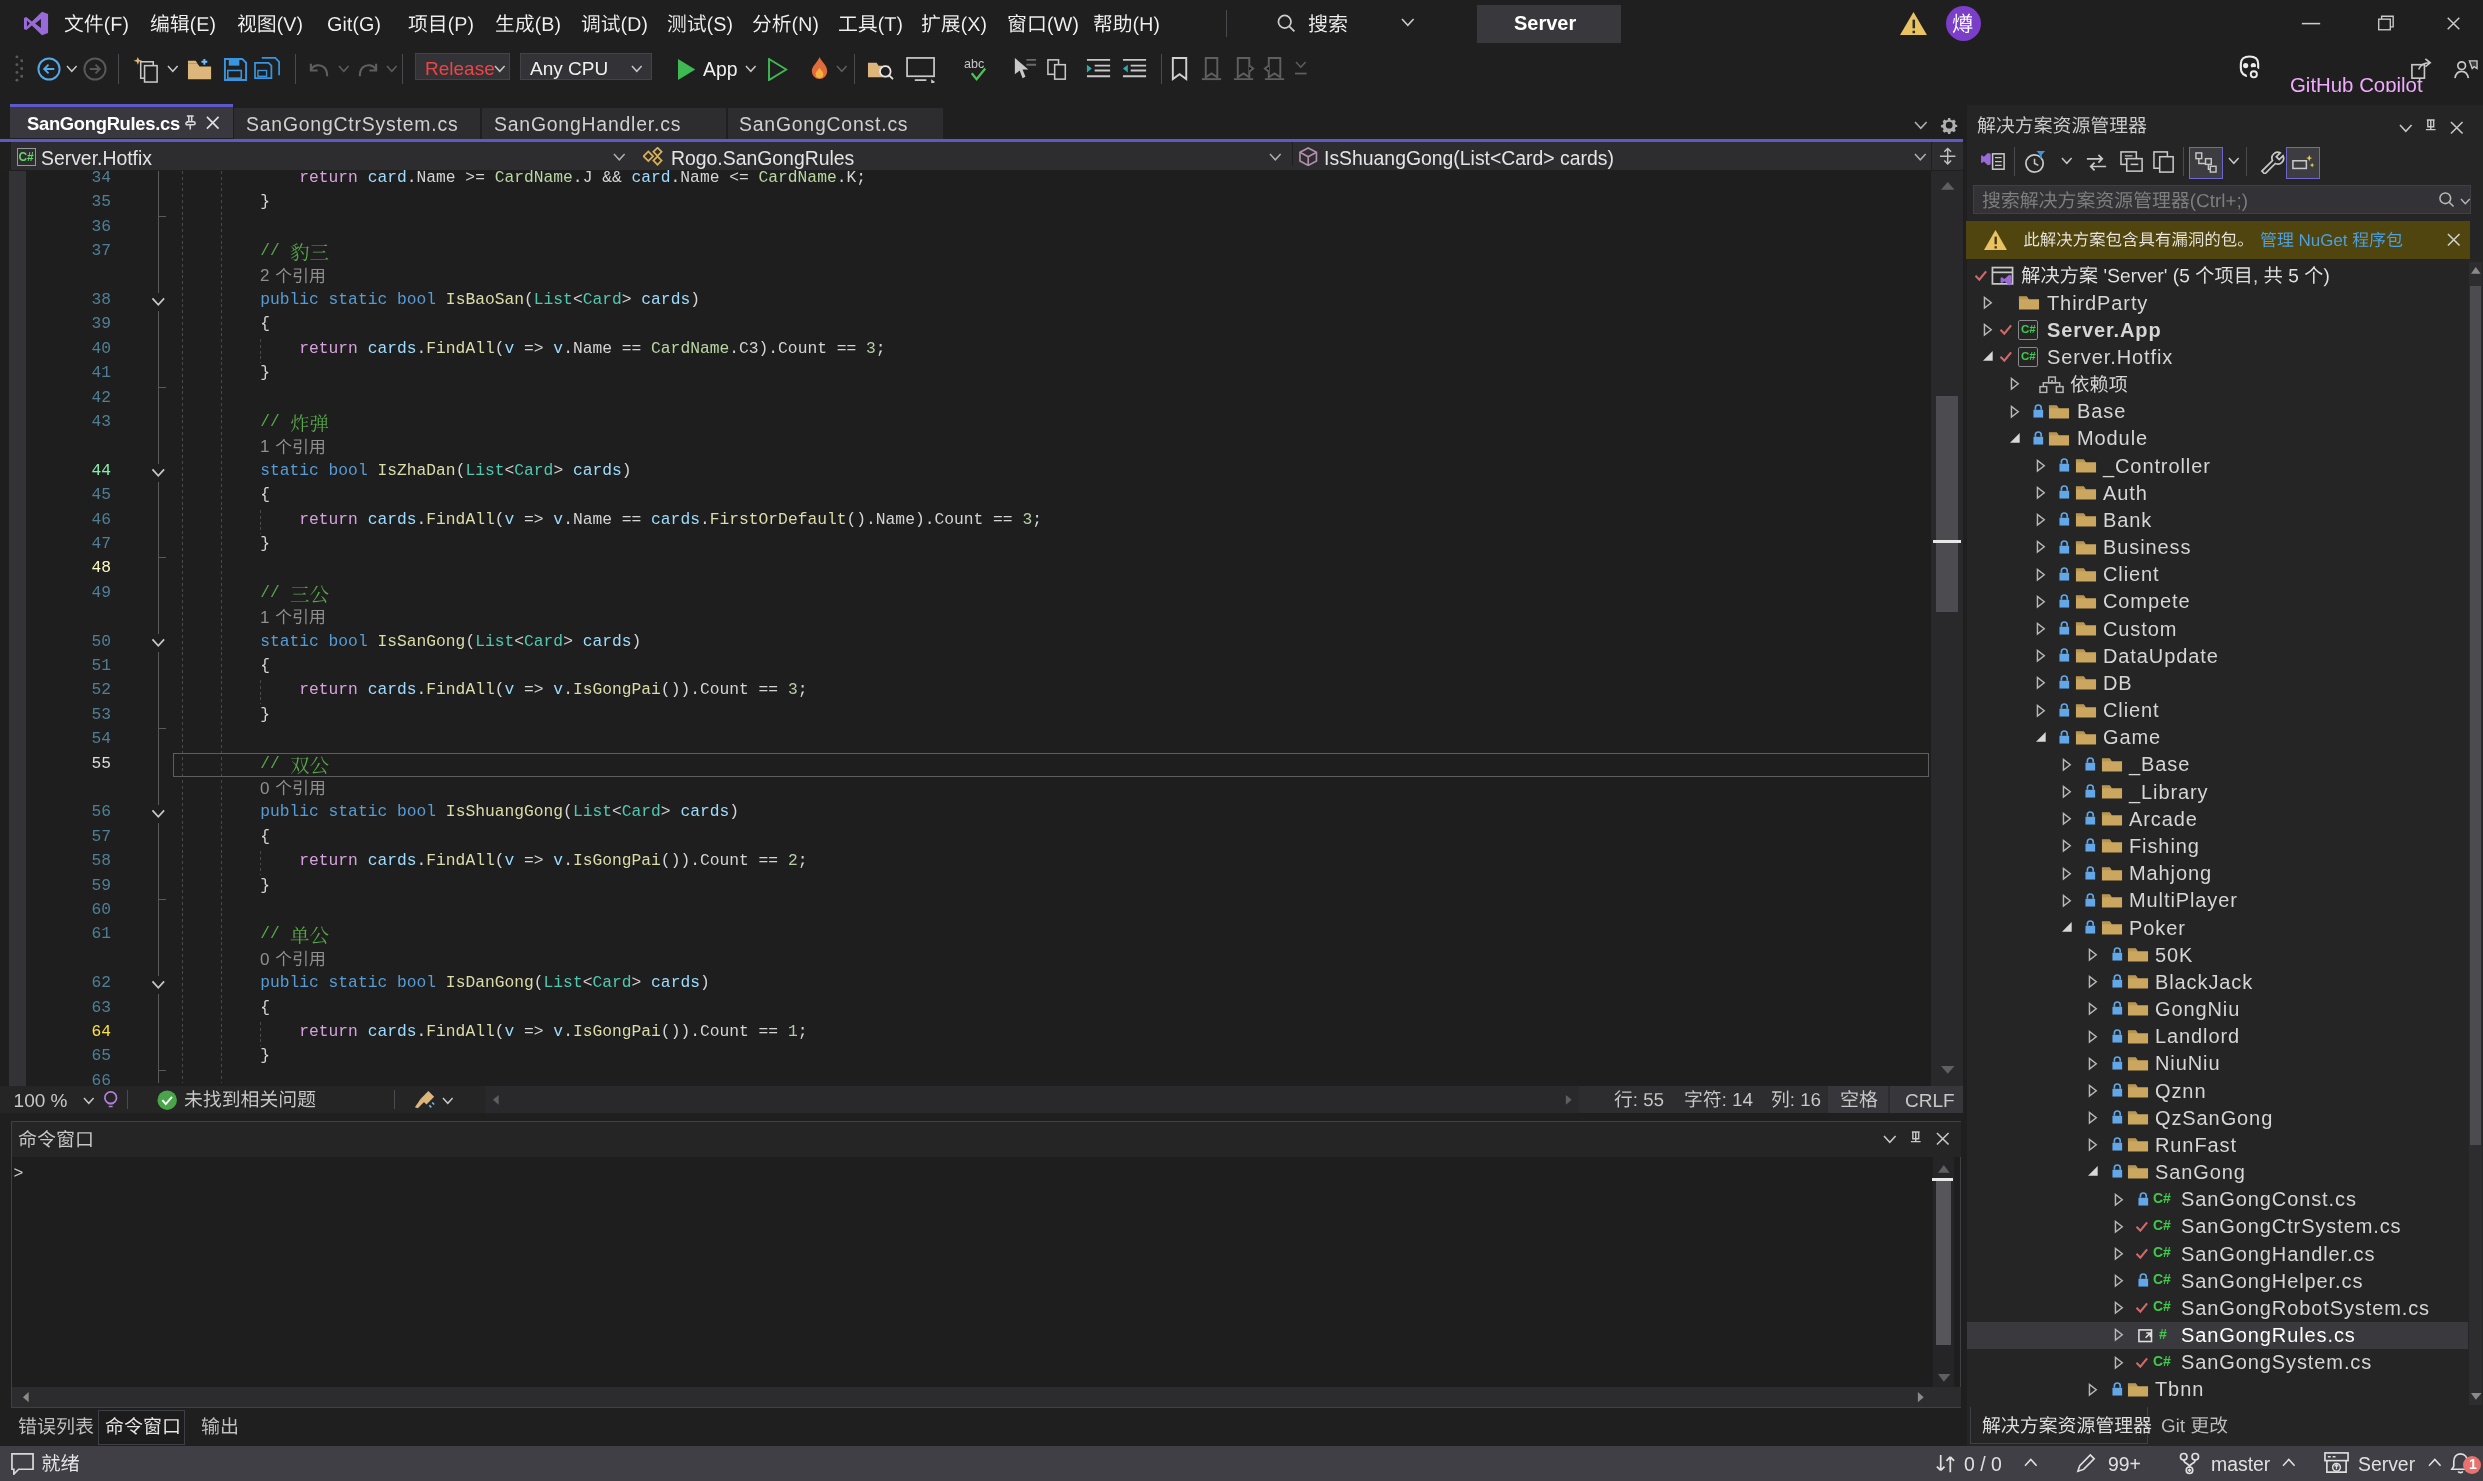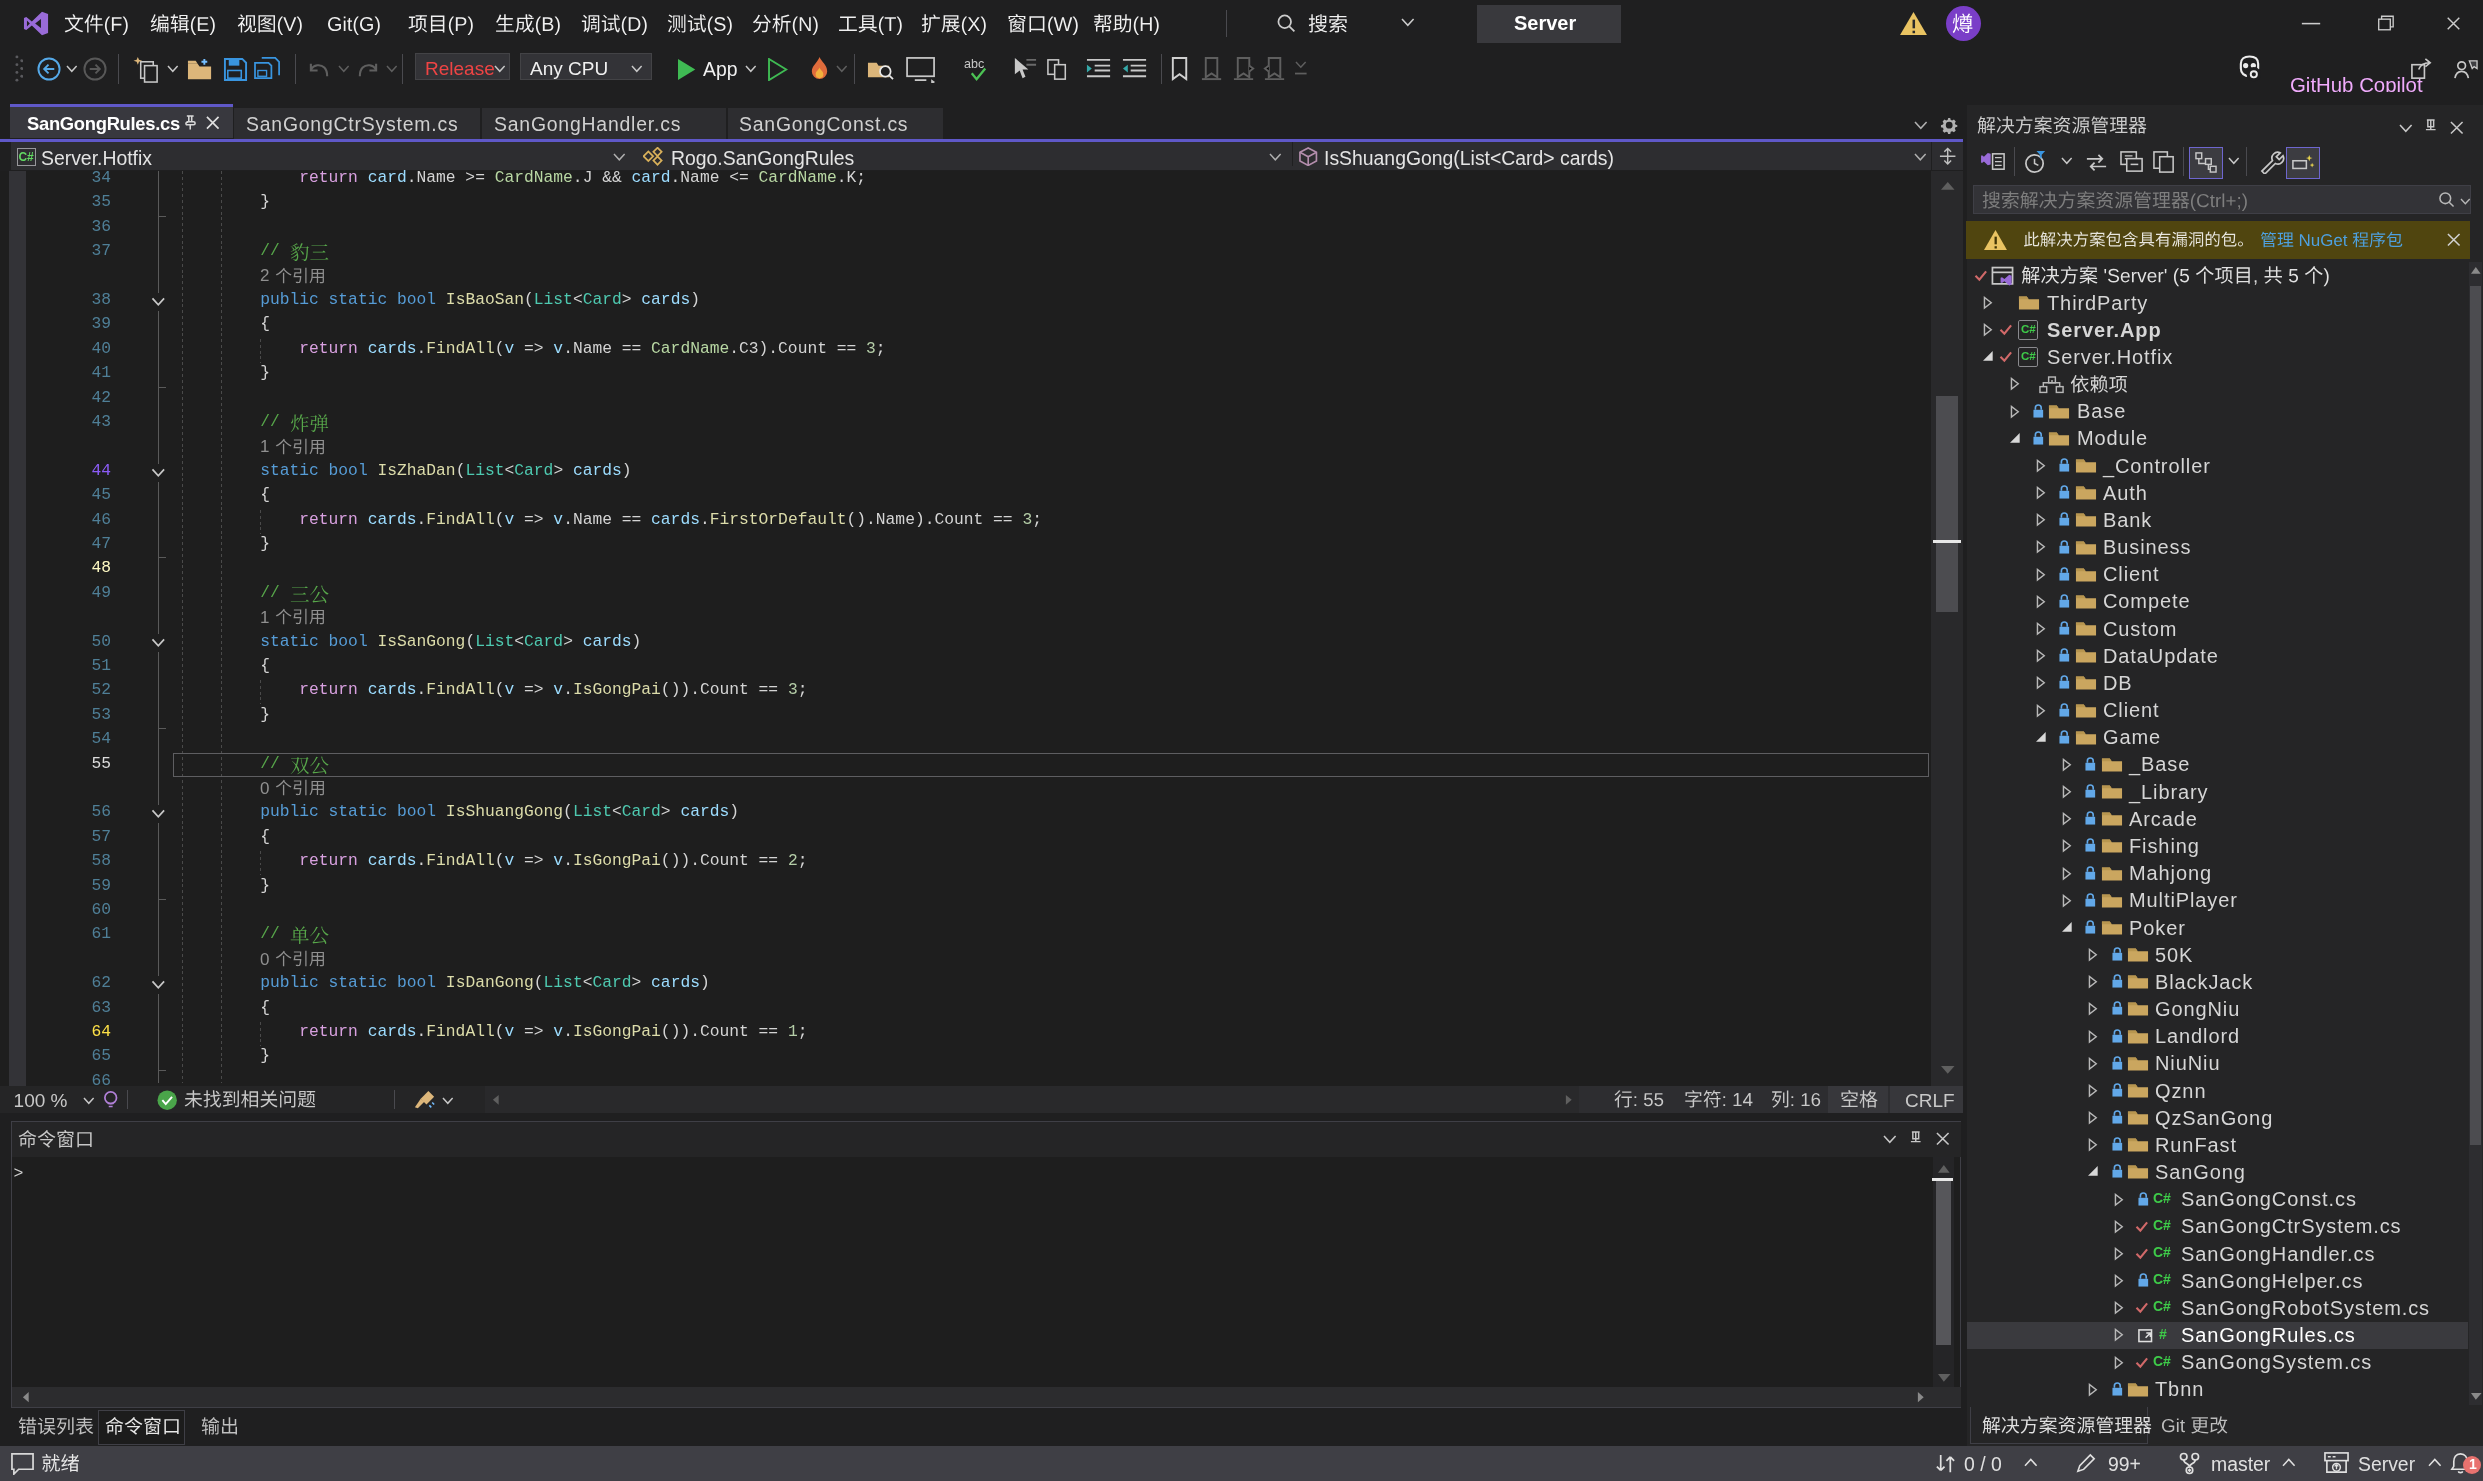--- a/index.html
+++ b/index.html
@@ -390,21 +390,21 @@
 <div class="num" style="top:168px;color:#4f7f97">34</div>
 <div class="num" style="top:192px;color:#4f7f97">35</div>
 <div class="num" style="top:217px;color:#4f7f97">36</div>
 <div class="num" style="top:241px;color:#4f7f97">37</div>
 <div class="num" style="top:290px;color:#4f7f97">38</div>
 <div class="num" style="top:314px;color:#4f7f97">39</div>
 <div class="num" style="top:339px;color:#4f7f97">40</div>
 <div class="num" style="top:363px;color:#4f7f97">41</div>
 <div class="num" style="top:388px;color:#4f7f97">42</div>
 <div class="num" style="top:412px;color:#4f7f97">43</div>
-<div class="num" style="top:461px;color:#8b5cf6">44</div>
+<div class="num" style="top:461px;color:#86efac">44</div>
 <div class="num" style="top:485px;color:#4f7f97">45</div>
 <div class="num" style="top:510px;color:#4f7f97">46</div>
 <div class="num" style="top:534px;color:#4f7f97">47</div>
 <div class="num" style="top:558px;color:#fef9c3">48</div>
 <div class="num" style="top:583px;color:#4f7f97">49</div>
 <div class="num" style="top:632px;color:#4f7f97">50</div>
 <div class="num" style="top:656px;color:#4f7f97">51</div>
 <div class="num" style="top:680px;color:#4f7f97">52</div>
 <div class="num" style="top:705px;color:#4f7f97">53</div>
 <div class="num" style="top:729px;color:#4f7f97">54</div>

